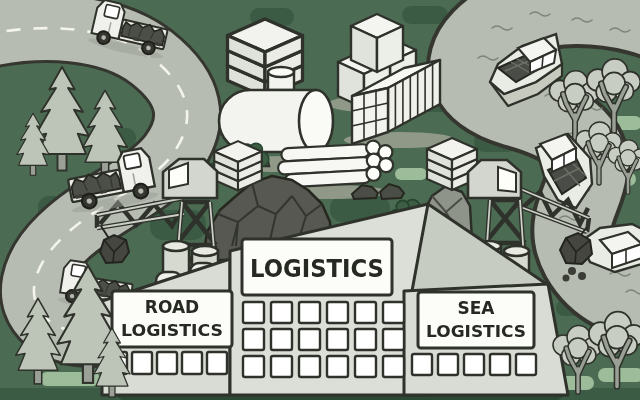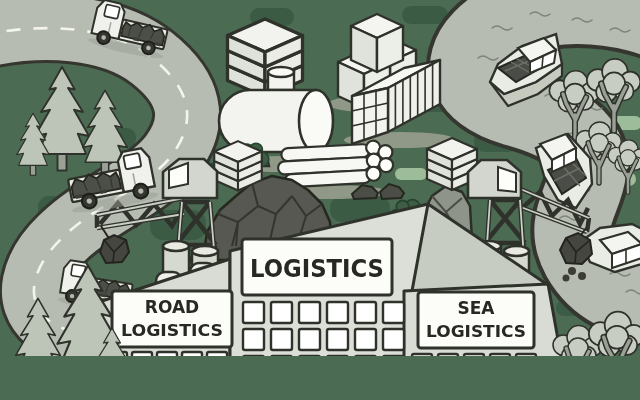--- a/index.html
+++ b/index.html
@@ -1,16 +1,16 @@
 <!DOCTYPE html>
 <html><head>
 <meta charset="utf-8">
 <style>
   html,body{margin:0;padding:0;background:#4c6b53;overflow:hidden;}
-  .stage{width:640px;height:356px;position:relative;}
+  .stage{width:640px;height:400px;position:relative;}
   svg{display:block;width:640px;height:400px;}
   text{font-family:"DejaVu Sans","Liberation Sans",sans-serif;font-weight:bold;fill:#262822;}
 </style>
 </head>
 <body>
 
 <div class="stage">
 <svg viewBox="0 0 640 400" xmlns="http://www.w3.org/2000/svg">
   <defs>
     <g id="pine">

